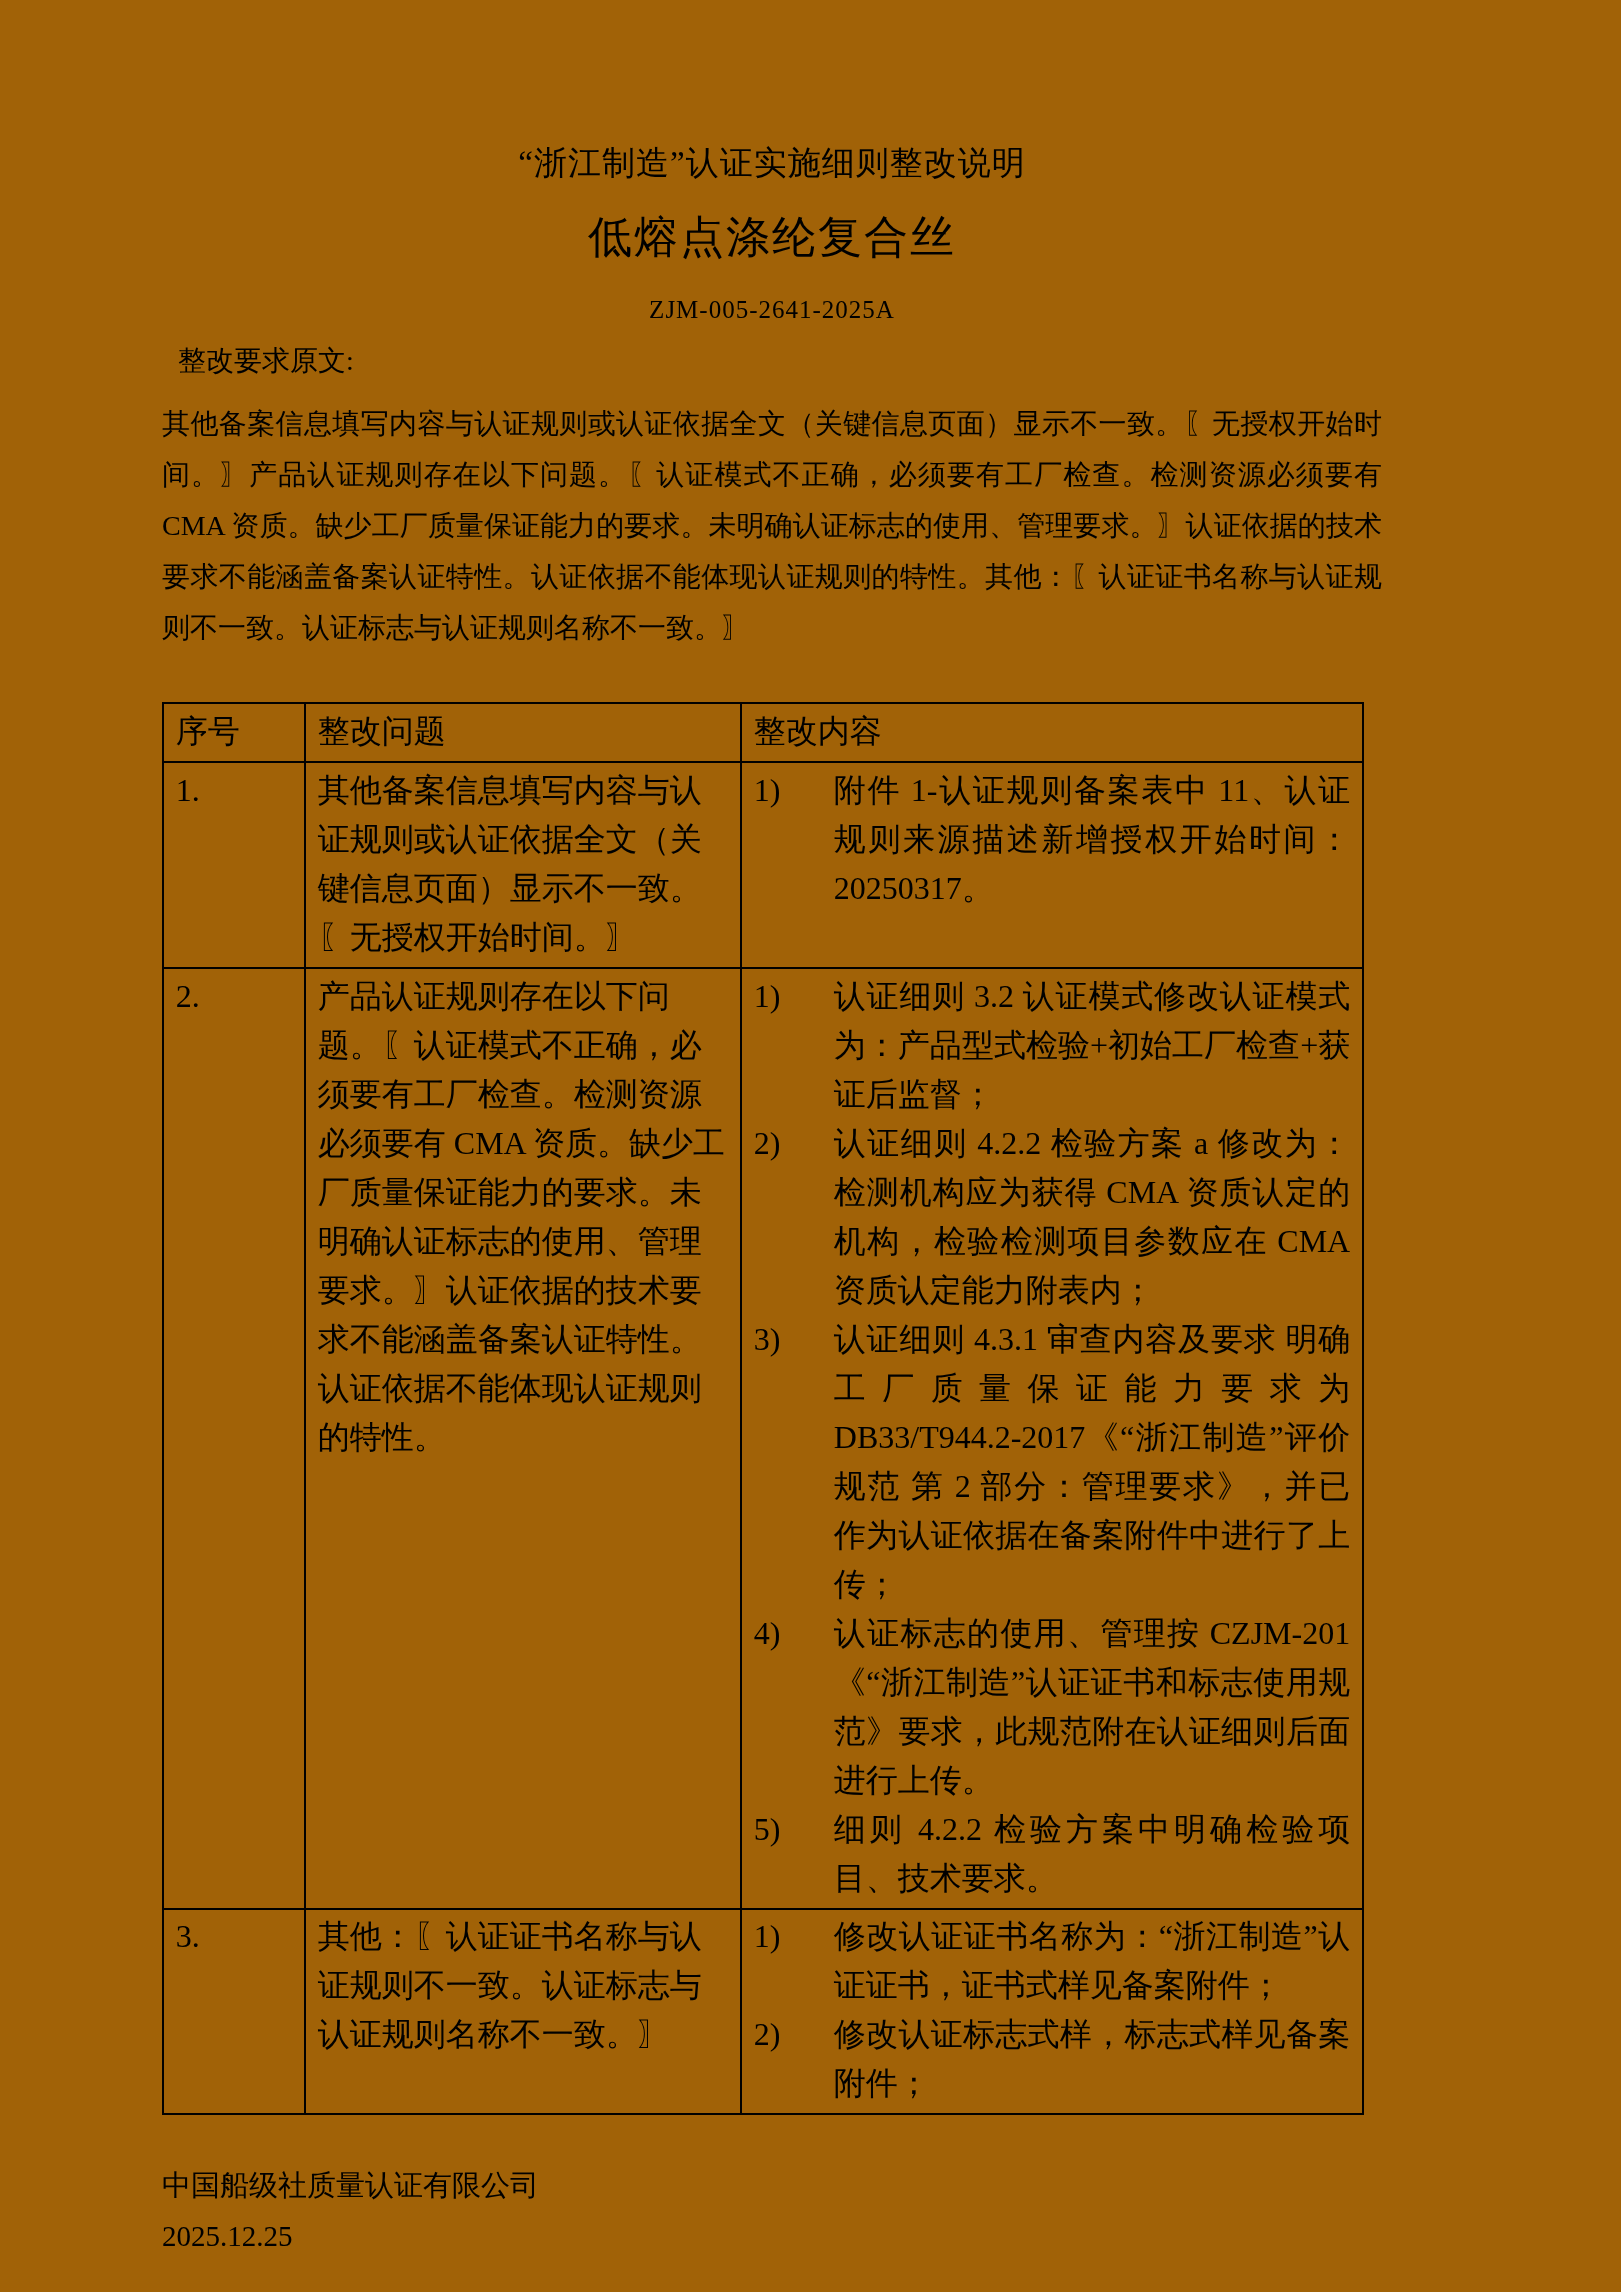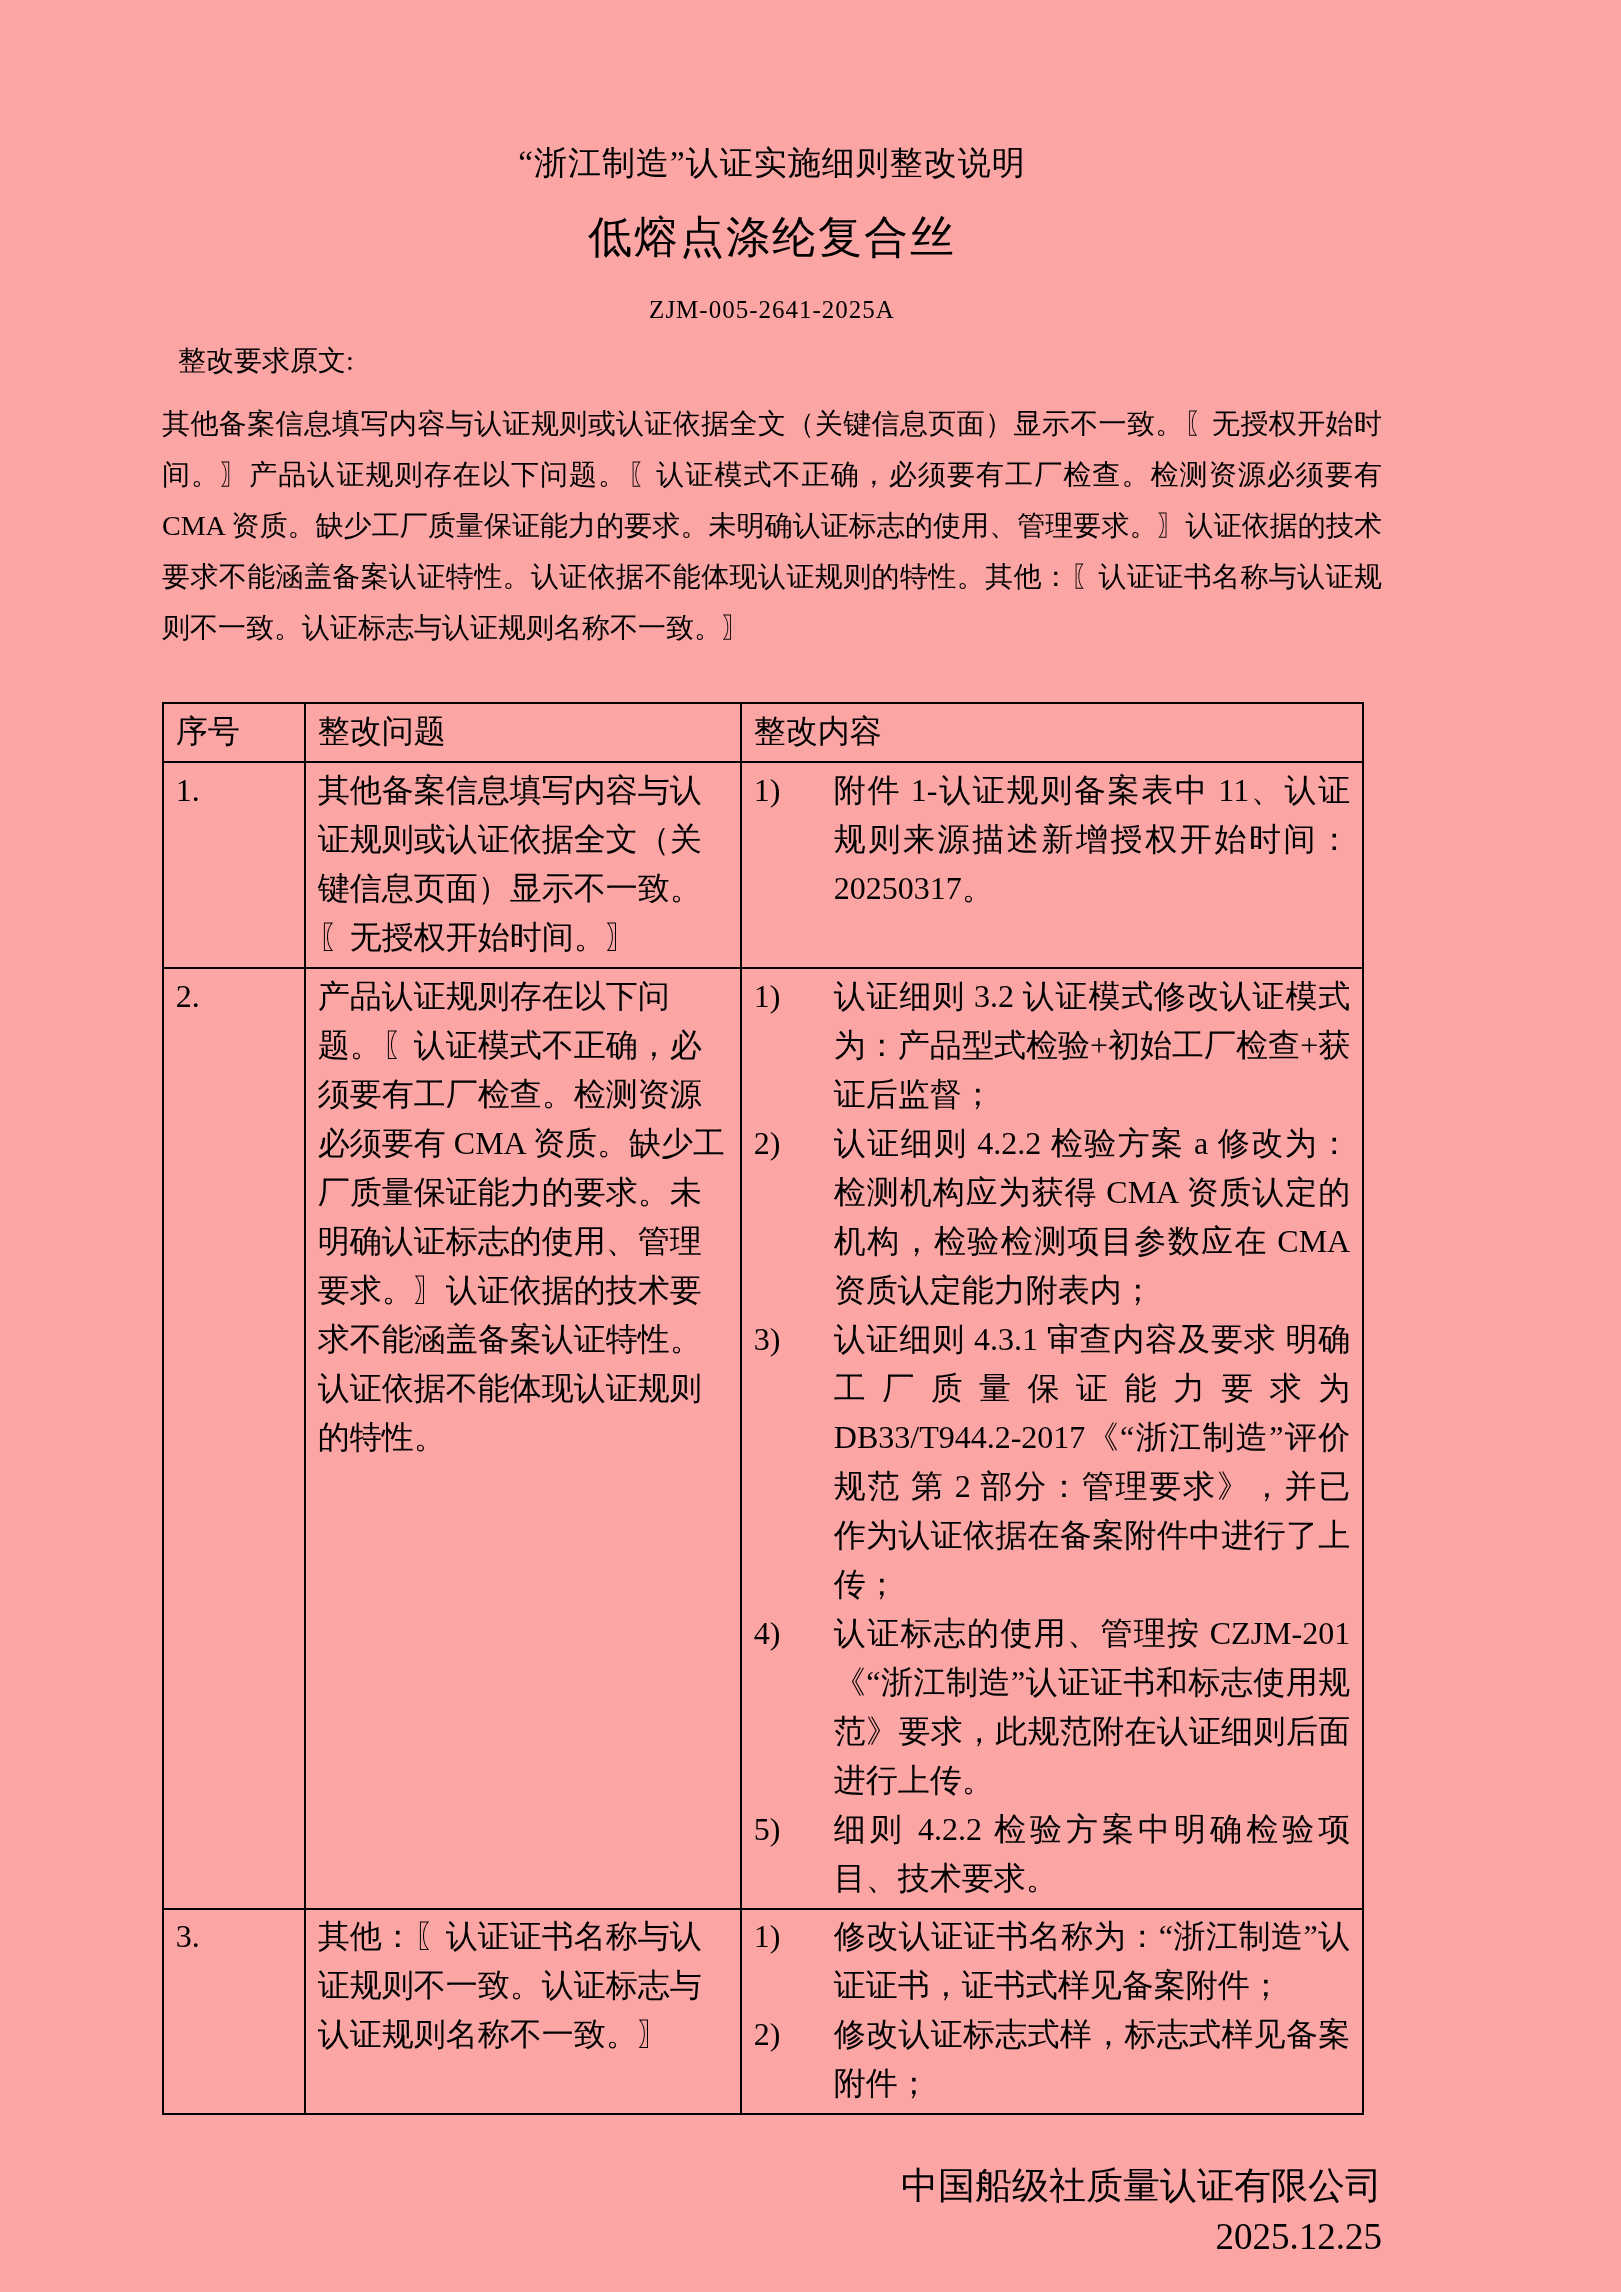--- a/index.html
+++ b/index.html
@@ -5,21 +5,21 @@
   html, body {
     margin: 0;
     padding: 0;
     background: #e8e8e8;
   }
   .page {
     position: relative;
     width: 1621px;
     height: 2293px;
     margin: 0 auto;
-    background: #fca5a5;
+    background: #a16207;
     color: #000000;
     font-family: "Liberation Serif", "DejaVu Serif", serif;
     box-sizing: border-box;
     padding: 145px 239px 0 162px;
     overflow: hidden;
   }
   .heading-block {
     text-align: center;
     font-weight: normal;
   }
@@ -88,22 +88,22 @@
     width: 80px;
     flex: 0 0 80px;
   }
   .item-text {
     flex: 1 1 auto;
     text-align: justify;
     text-justify: inter-character;
   }
   .footer {
     margin-top: 45px;
-    text-align: right;
-    font-size: 37px;
+    text-align: left;
+    font-size: 29px;
     line-height: 51px;
   }
 </style>
 </head>
 <body>
 
 <div class="page">
 
   <div class="heading-block">
     <h1 class="doc-title">“浙江制造”认证实施细则整改说明</h1>

